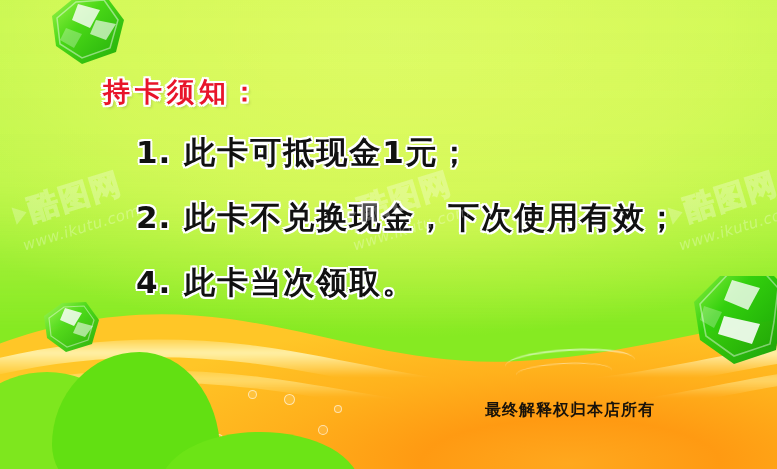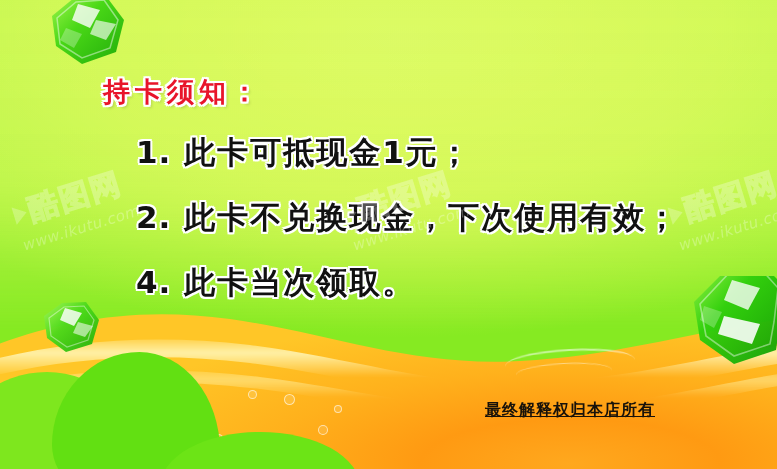--- a/index.html
+++ b/index.html
@@ -202,21 +202,20 @@
   .footer {
     position: absolute;
     left: 485px;
     top: 400px;
     font-family: "DejaVu Serif", "Liberation Serif", serif;
     font-weight: bold;
     font-size: 16px;
     letter-spacing: 1px;
     color: #18120a;
     white-space: nowrap;
-    text-decoration: underline;
   }
 
   
   .wm {
     position: absolute;
     pointer-events: none;
     opacity: 0.30;
     transform: rotate(-17deg);
     transform-origin: left top;
   }

